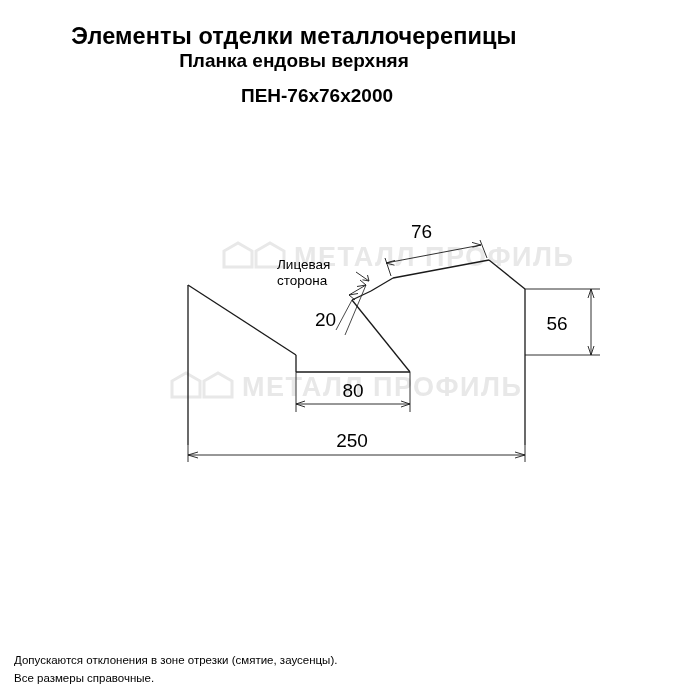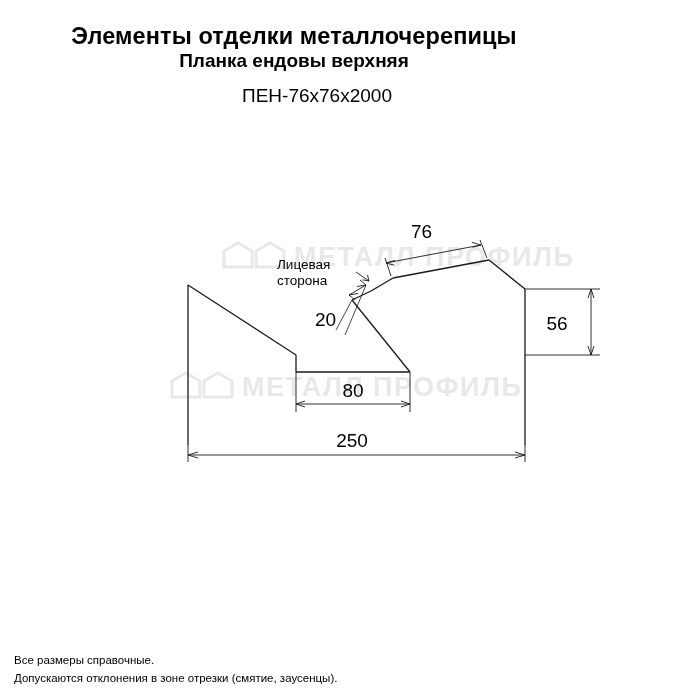--- a/index.html
+++ b/index.html
@@ -33,21 +33,21 @@
     letter-spacing: 0.1px;
     line-height: 1.2;
   }
   .sub-title {
     font-size: 19px;
     font-weight: bold;
     line-height: 1.2;
   }
   .code-title {
     font-size: 19px;
-    font-weight: normal;
+    font-weight: bold;
     margin-top: 12px;
     line-height: 1.2;
     margin-left: 46px;
   }
   .drawing {
     position: absolute;
     top: 150px;
     left: 0;
     width: 700px;
     height: 400px;
@@ -184,17 +184,17 @@
         <path d="M356,122 L369,131"></path>
         <path d="M369,131 l-6.5,-1.2 M369,131 l-1.5,-6"></path>
       </g>
       <text class="note-text" x="277" y="119">Лицевая</text>
       <text class="note-text" x="277" y="135">сторона</text>
 
     </svg>
   </div>
 
   <div class="footer">
+    <div>Допускаются отклонения в зоне отрезки (смятие, заусенцы).</div>
     <div>Все размеры справочные.</div>
-    <div>Допускаются отклонения в зоне отрезки (смятие, заусенцы).</div>
   </div>
 
 </div>
 
 </body></html>

